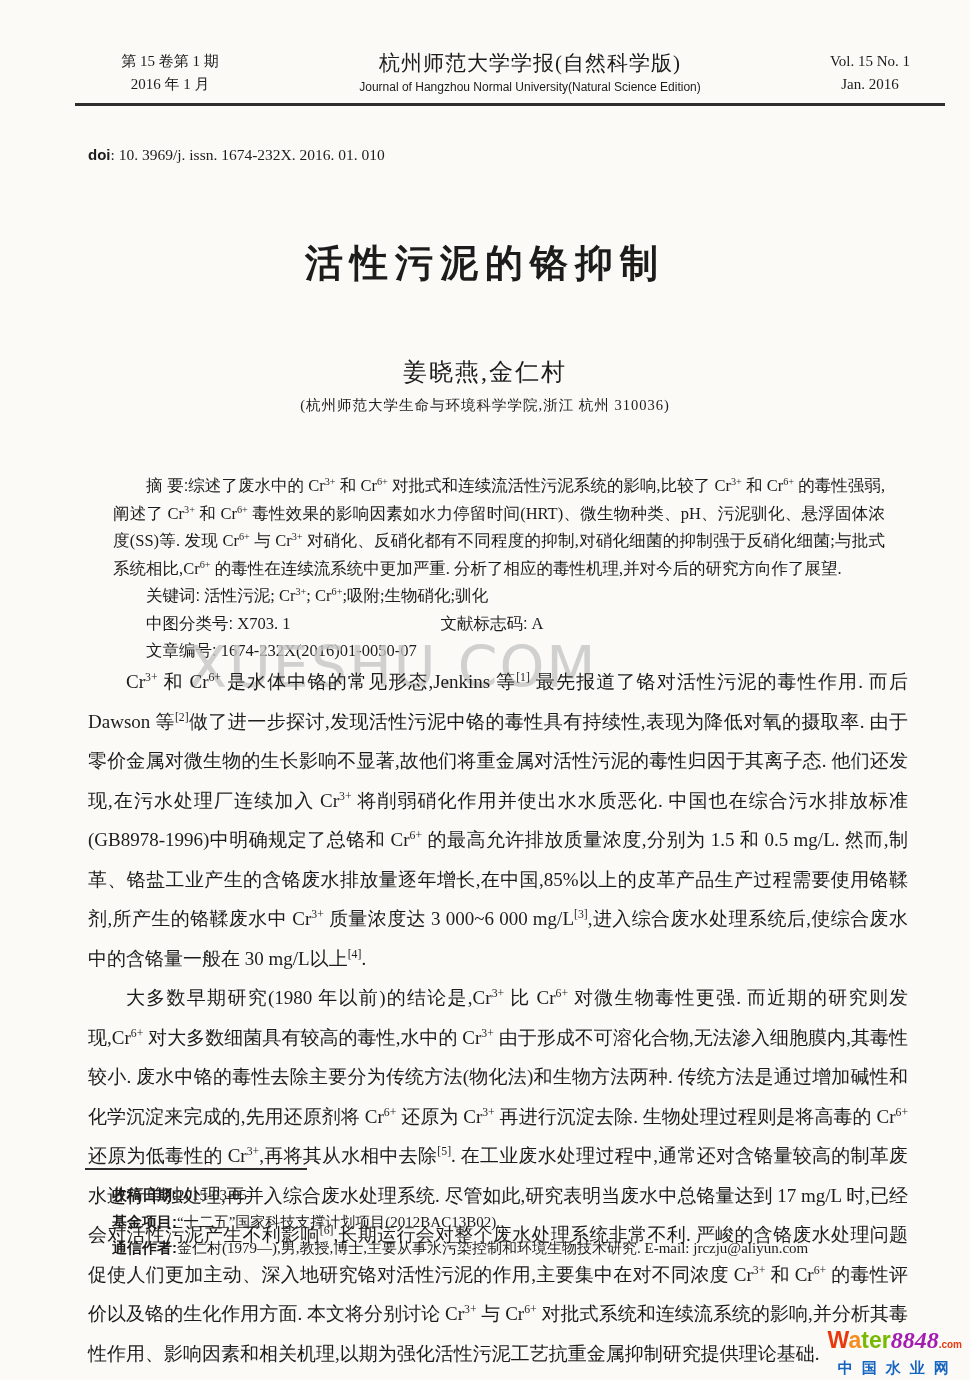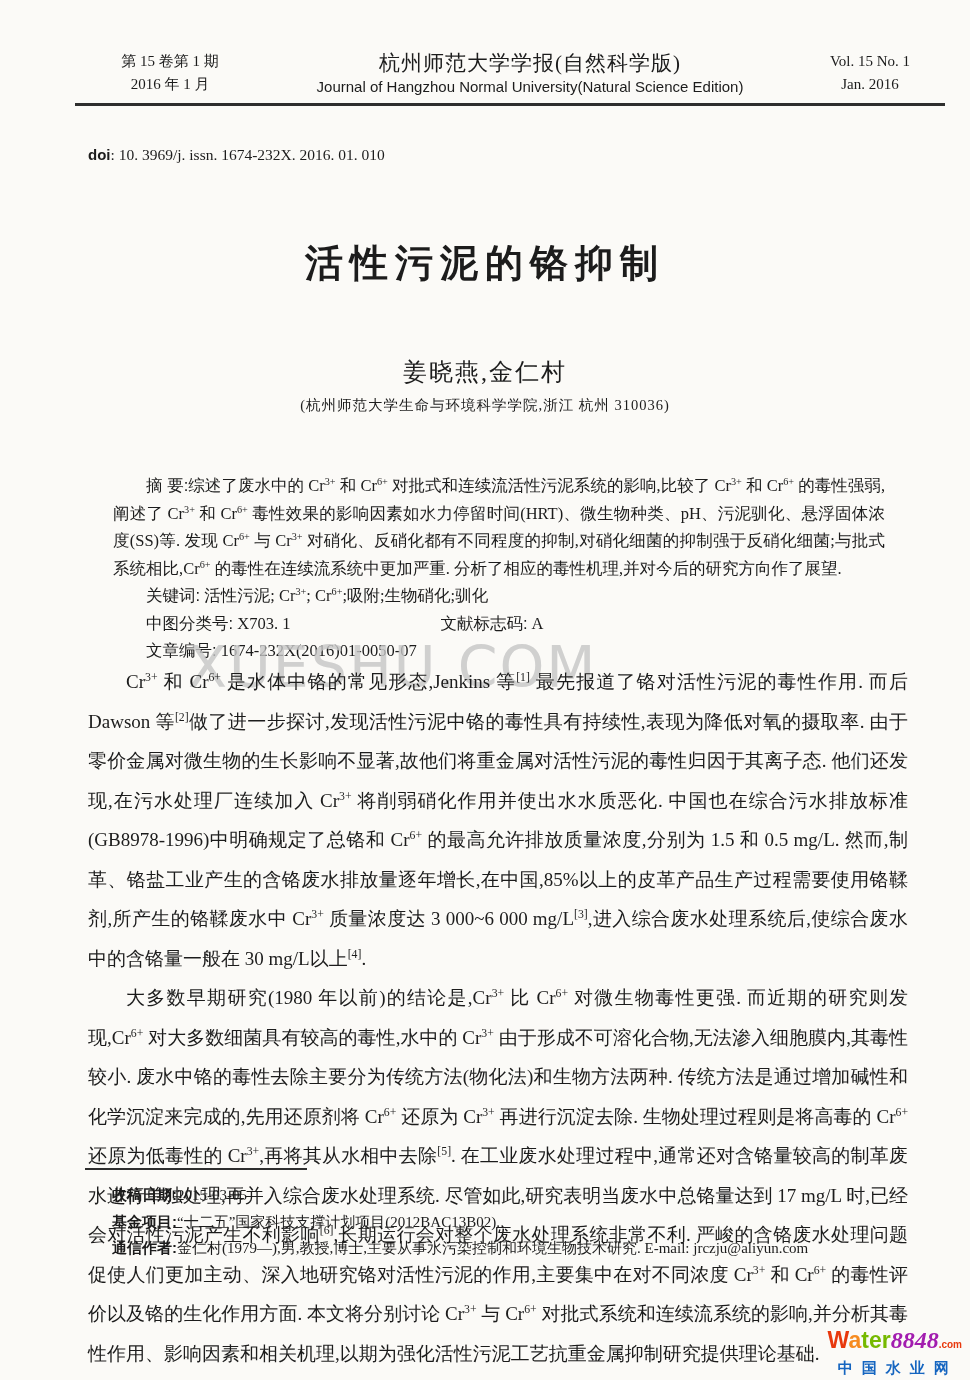--- a/index.html
+++ b/index.html
@@ -4,21 +4,21 @@
 <style>
   html,body{margin:0;padding:0;}
   body{width:970px;height:1380px;background:#e8e8e8;}
   .page{position:relative;width:970px;height:1380px;background:#fbfaf7;overflow:hidden;
         font-family:"Liberation Serif","DejaVu Serif",serif;color:#1c1c1c;}
   
   .hdr{position:absolute;top:50px;left:75px;width:870px;display:flex;align-items:flex-start;}
   .hdr-left{width:190px;text-align:center;font-size:15px;line-height:23px;}
   .hdr-center{flex:1;text-align:center;}
   .hdr-center .cn{font-size:21px;font-weight:normal;letter-spacing:1px;line-height:26px;}
-  .hdr-center .en{font-family:"Liberation Sans","DejaVu Sans",sans-serif;font-size:15px;line-height:22px;}
+  .hdr-center .en{font-family:"Liberation Sans","DejaVu Sans",sans-serif;font-size:12px;line-height:22px;}
   .hdr-right{width:150px;text-align:center;font-size:15px;line-height:23px;}
   .hdr-rule{position:absolute;top:103px;left:75px;width:870px;height:3px;background:#2e2e2e;}
   
   .doi{position:absolute;top:146px;left:88px;font-size:15.5px;}
   .doi b{font-family:"Liberation Sans","DejaVu Sans",sans-serif;font-size:15px;}
   
   .title{position:absolute;top:238px;left:0;width:100%;text-align:center;
          font-family:"Liberation Sans","DejaVu Sans",sans-serif;
          font-size:38px;font-weight:bold;letter-spacing:7px;}
   .authors{position:absolute;top:356px;left:0;width:100%;text-align:center;

